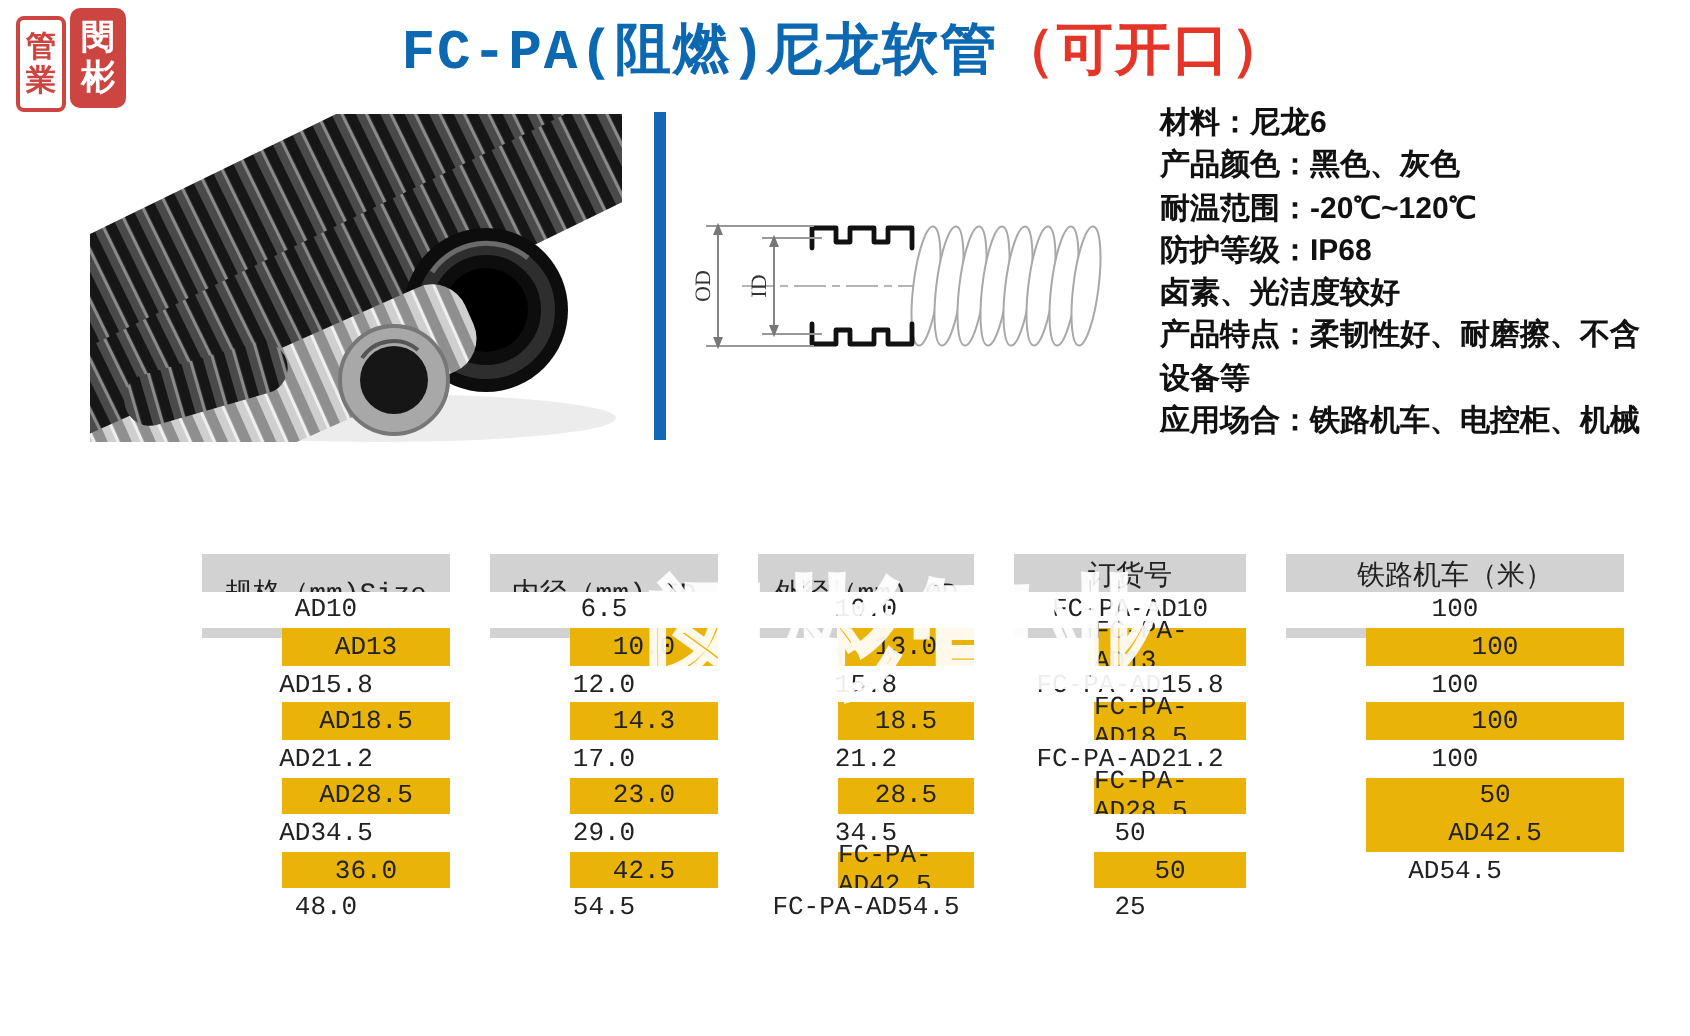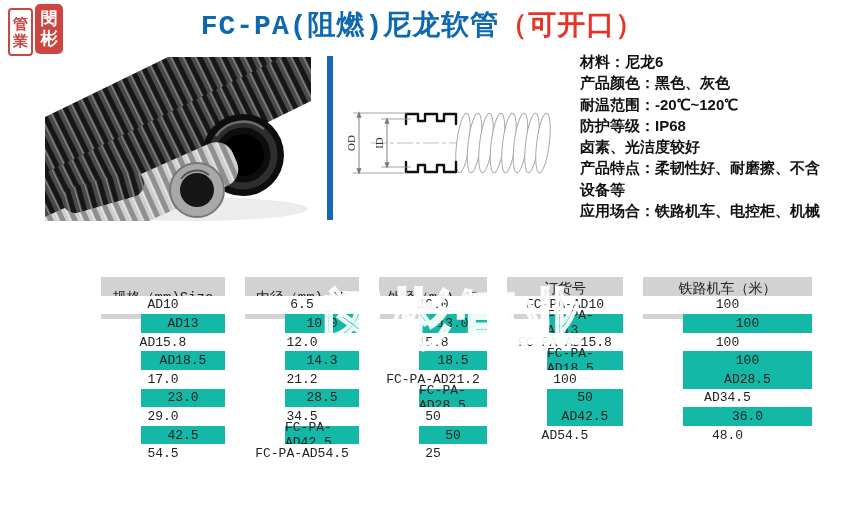--- a/index.html
+++ b/index.html
@@ -35,21 +35,21 @@
 
   
   .spec-table{position:absolute;left:101px;top:277px;width:647px;display:grid;
               grid-template-columns:124px 114px 108px 116px 169px;column-gap:20px;
               grid-auto-rows:18.6px;font-family:"Liberation Mono","DejaVu Sans Mono",monospace;}
   .th{grid-row:1;height:42px;background:#d2d2d2;display:flex;flex-direction:column;
       align-items:center;justify-content:center;font-size:14px;line-height:17px;color:#222;}
   .th .en{font-size:13px;}
   .th .en:empty{display:none;}
   .td{display:flex;align-items:center;justify-content:center;font-size:13px;color:#222;background:#fff;}
-  .td.alt{background:#14b8a6;margin-left:40px;}
+  .td.alt{background:#eab308;margin-left:40px;}
 
   
   .watermark{position:absolute;left:322px;top:276px;z-index:5;font-size:62px;font-weight:normal;
              letter-spacing:4px;color:transparent;-webkit-text-stroke:4px rgba(255,255,255,0.92);
              pointer-events:none;font-family:"DejaVu Sans",sans-serif;}
 </style>
 </head>
 <body>
 
 <div class="page">
@@ -205,20 +205,21 @@
     <div class="td">15.8</div>
     <div class="td">FC-PA-AD15.8</div>
     <div class="td">100</div>
 
     <div class="td alt">AD18.5</div>
     <div class="td alt">14.3</div>
     <div class="td alt">18.5</div>
     <div class="td alt">FC-PA-AD18.5</div>
     <div class="td alt">100</div>
 
+    <div class="td">AD21.2</div>
     <div class="td">17.0</div>
     <div class="td">21.2</div>
     <div class="td">FC-PA-AD21.2</div>
     <div class="td">100</div>
 
     <div class="td alt">AD28.5</div>
     <div class="td alt">23.0</div>
     <div class="td alt">28.5</div>
     <div class="td alt">FC-PA-AD28.5</div>
     <div class="td alt">50</div>

